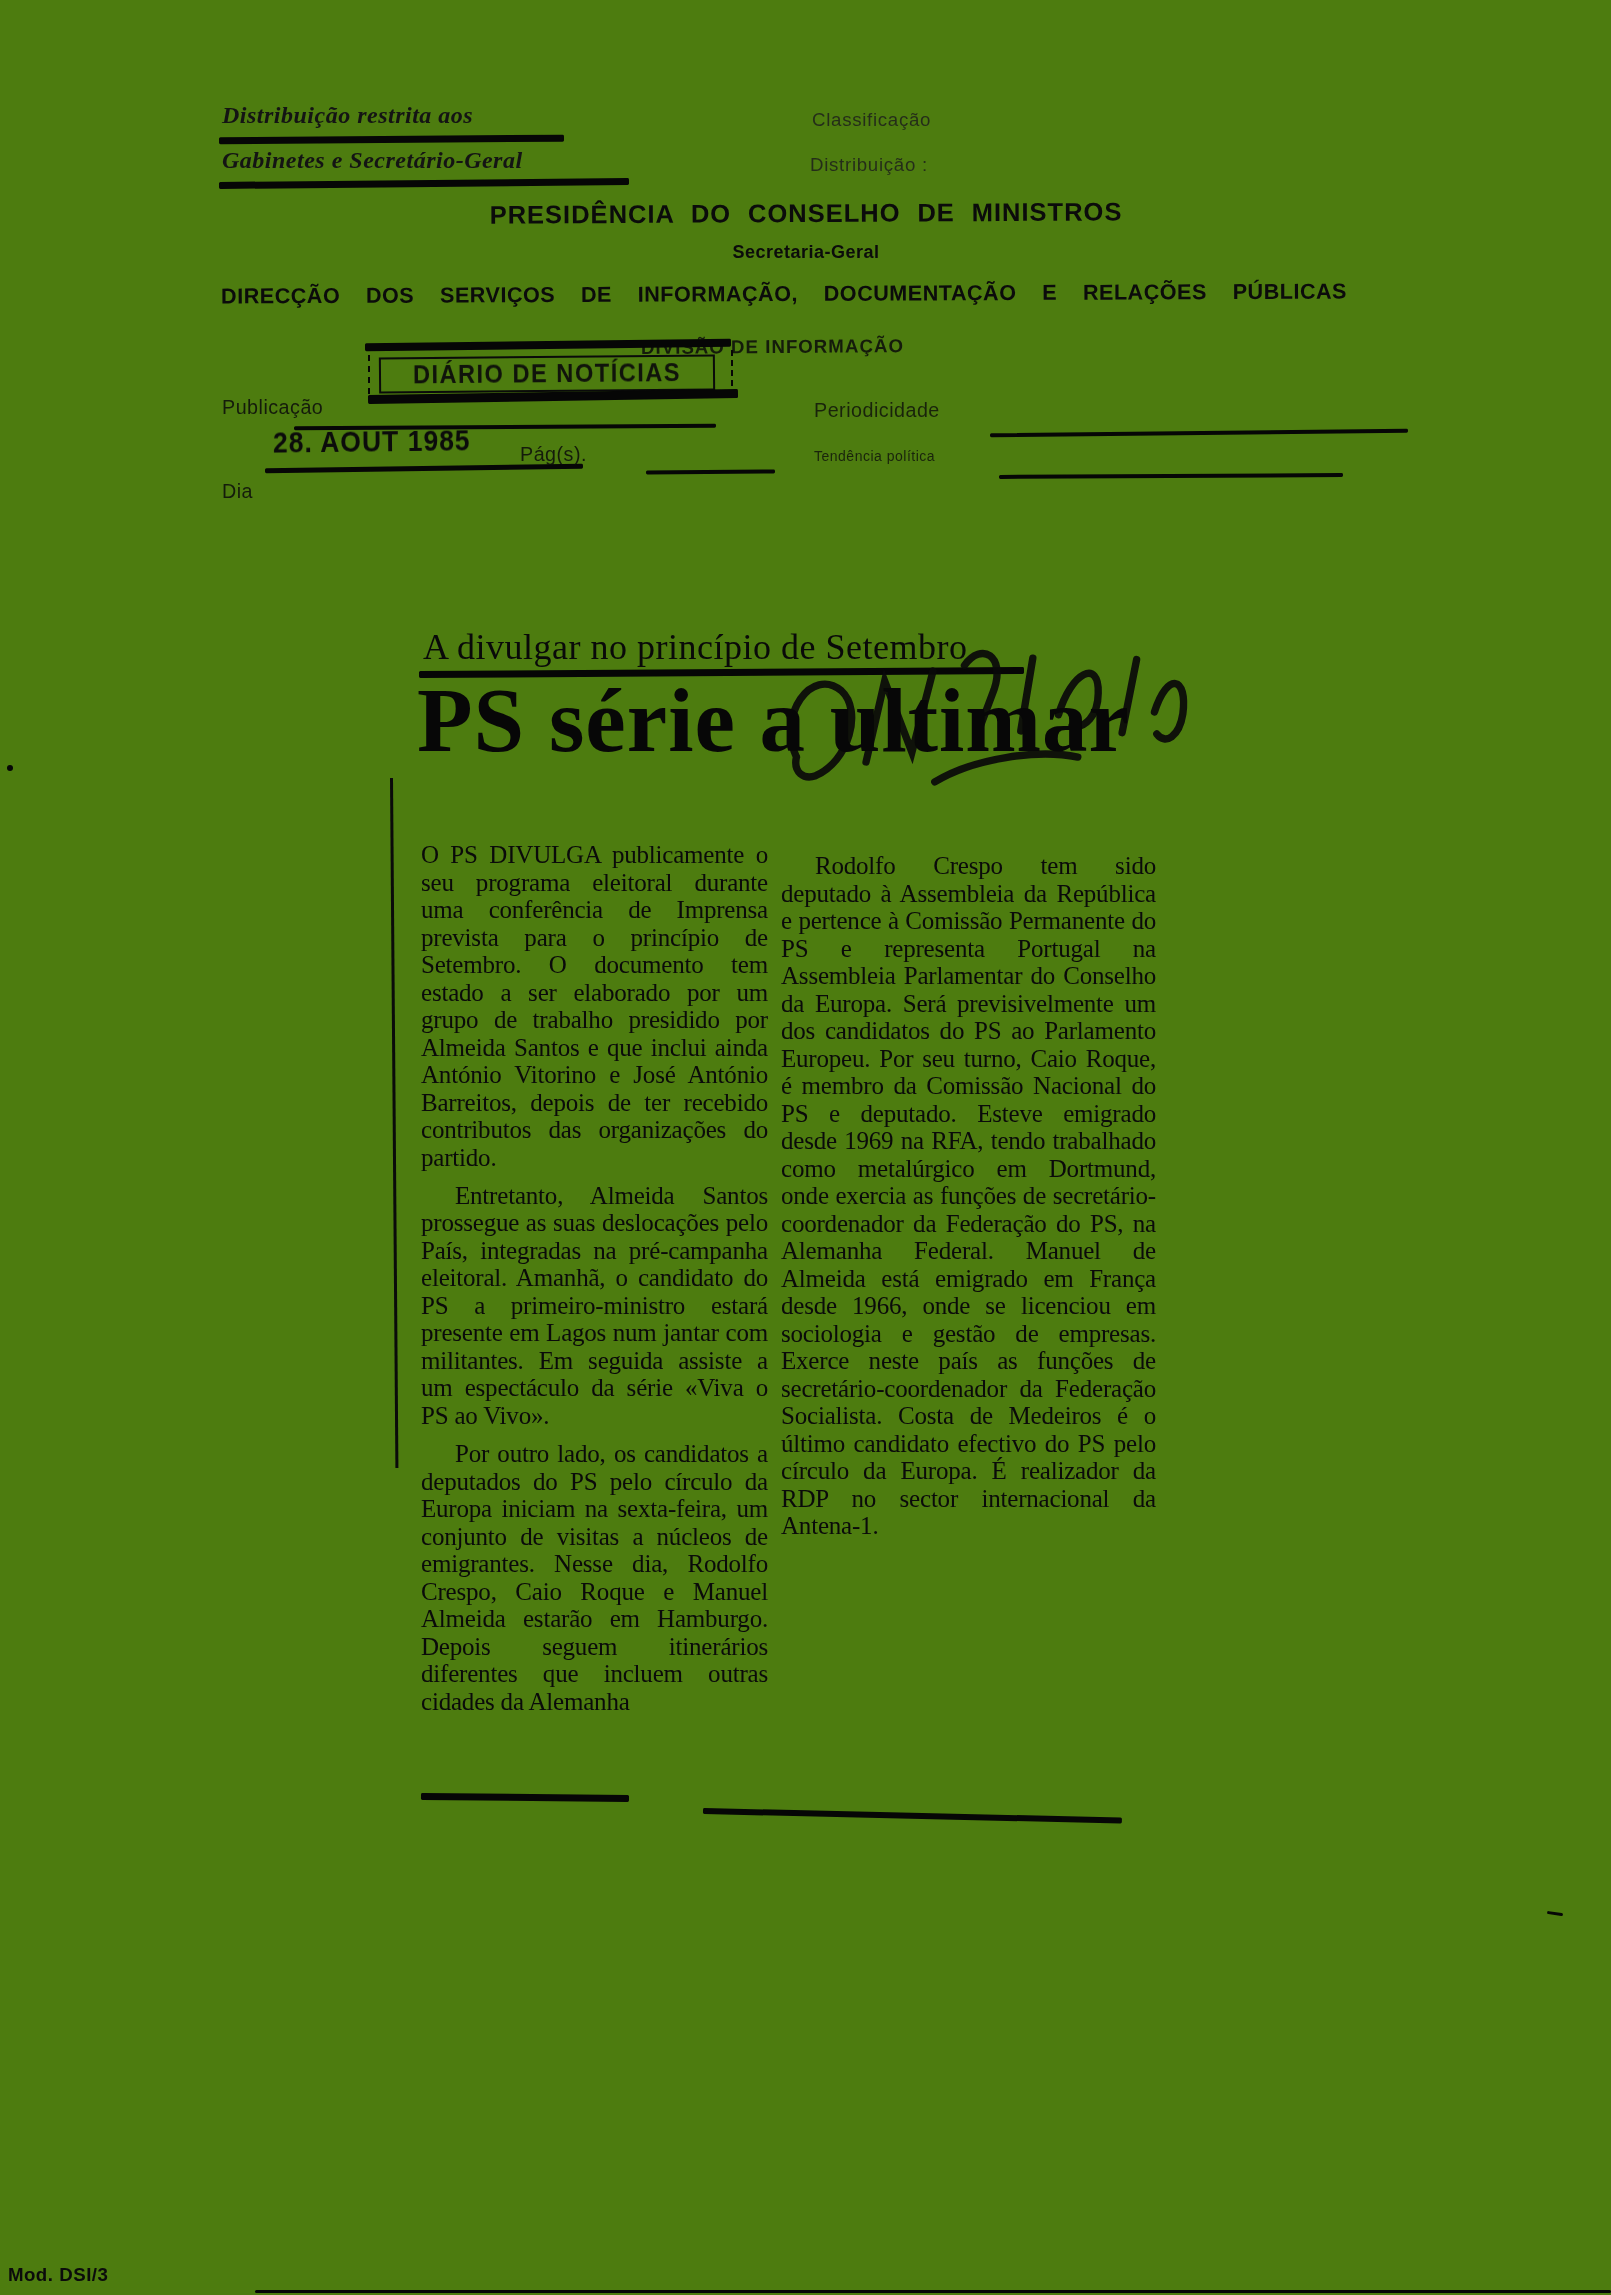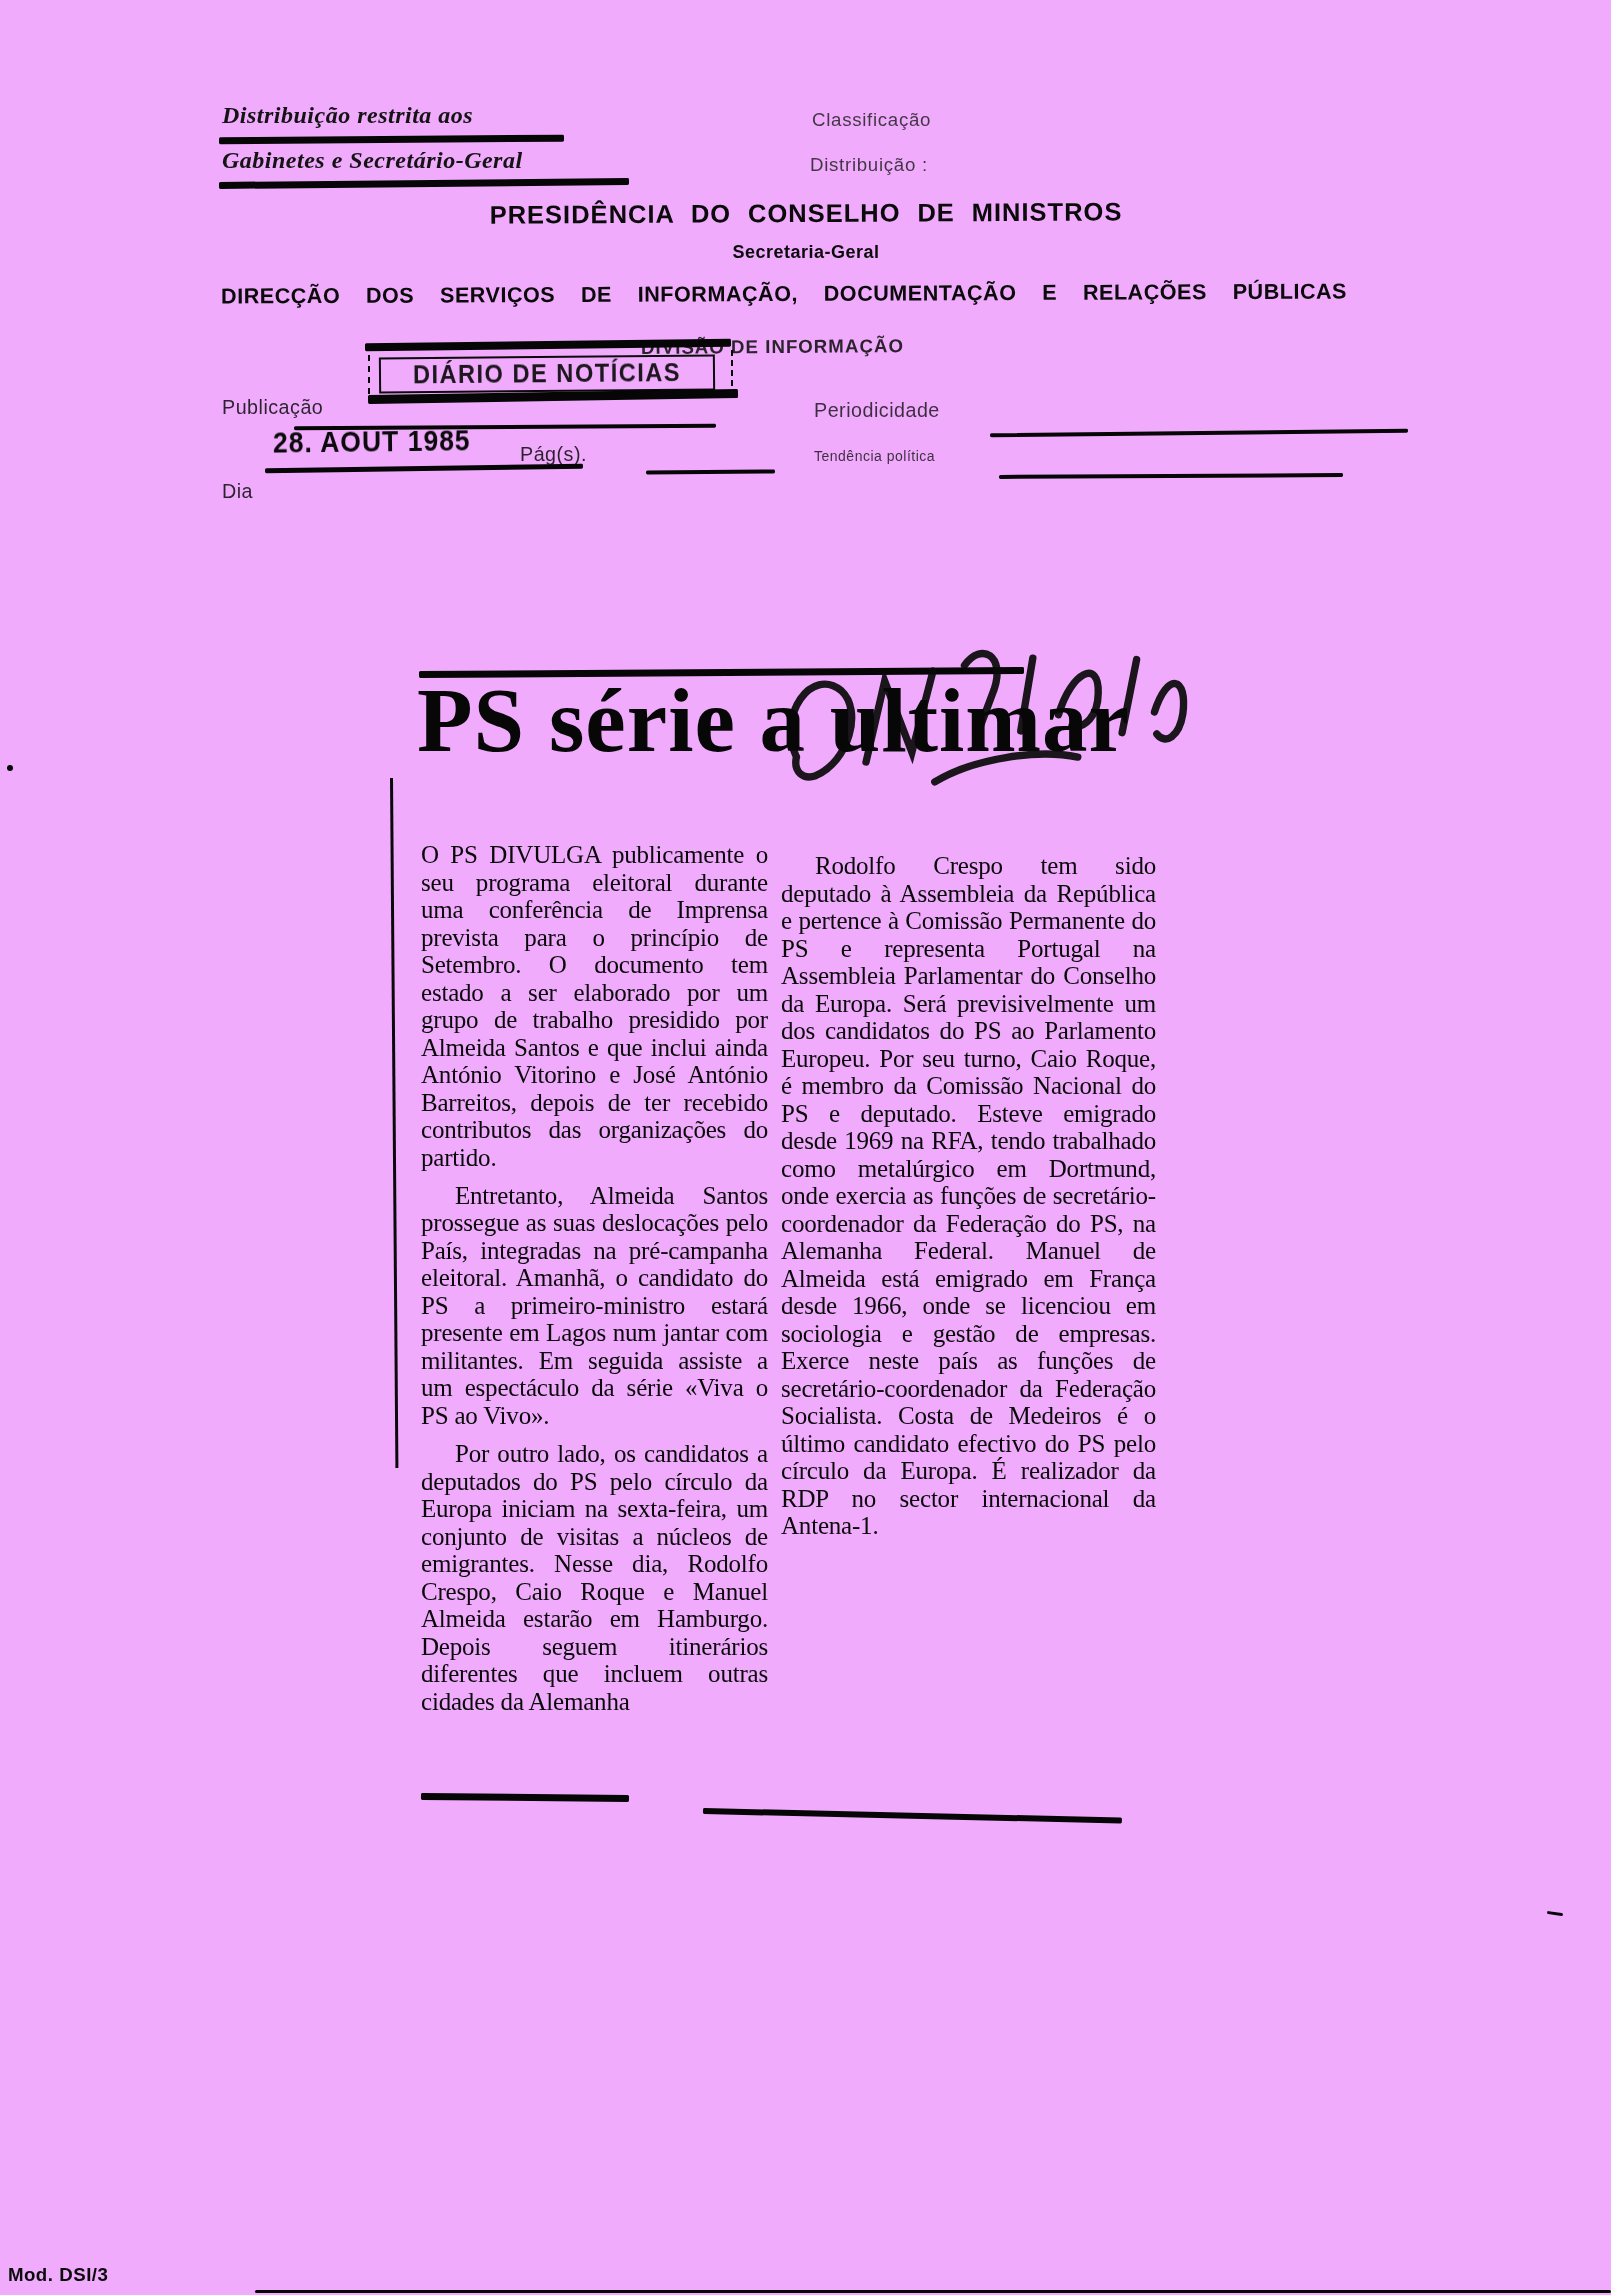--- a/index.html
+++ b/index.html
@@ -1,16 +1,16 @@
 <!DOCTYPE html>
 <html style="font-size:7.9px"><head>
 <meta charset="utf-8">
 <style>
   html,body{margin:0;padding:0;background:#d8d8d8;}
-  .page{position:relative;width:1612px;height:2295px;background:#f0abfc;overflow:hidden;
+  .page{position:relative;width:1612px;height:2295px;background:#4d7c0f;overflow:hidden;
         font-family:"Liberation Sans",sans-serif;color:#0b0b0b;}
   .abs{position:absolute;}
   .bar{position:absolute;background:#060606;border-radius:1.5px;}
 
   
   .note{font:italic 600 24px/1.1 "Liberation Serif",serif;letter-spacing:0.5px;color:#141414;}
   .note1{left:222px;top:102px;}
   .note2{left:222px;top:147px;}
   .bar-note1{left:219px;top:136px;width:345px;height:7.4px;transform:rotate(-0.45deg);}
   .bar-note2{left:219px;top:180px;width:410px;height:7.4px;transform:rotate(-0.55deg);}
@@ -105,20 +105,21 @@
   <div class="bar ln-per"></div>
 
   <div class="flbl lbl-dia">Dia</div>
   <div class="date-stamp">28. AOUT 1985</div>
   <div class="bar ln-dia"></div>
   <div class="flbl lbl-pags">Pág(s).</div>
   <div class="bar ln-pags"></div>
   <div class="flbl lbl-ten">Tendência política</div>
   <div class="bar ln-ten"></div>
 
+  <div class="abs kicker">A divulgar no princípio de Setembro</div>
   <div class="bar kicker-rule"></div>
 
   <svg class="scribble" width="432" height="177" viewBox="0 0 880 360" fill="none" aria-label="anotação manuscrita ilegível (rabisco a caneta)">
     <g stroke="#0a0a0a" stroke-width="15" stroke-linecap="round" fill="none">
       <path d="M70,220 C40,130 120,40 175,95 C215,140 175,240 105,262 C80,268 60,250 70,220"></path>
       <path d="M210,245 L265,85 L305,235 L365,75"></path>
       <path d="M430,70 C470,25 515,60 485,125 L440,215"></path>
       <path d="M530,215 L570,70"></path>
       <path d="M610,190 C645,105 705,85 695,155 C690,200 660,225 635,215"></path>
       <path d="M735,240 L780,95"></path>

